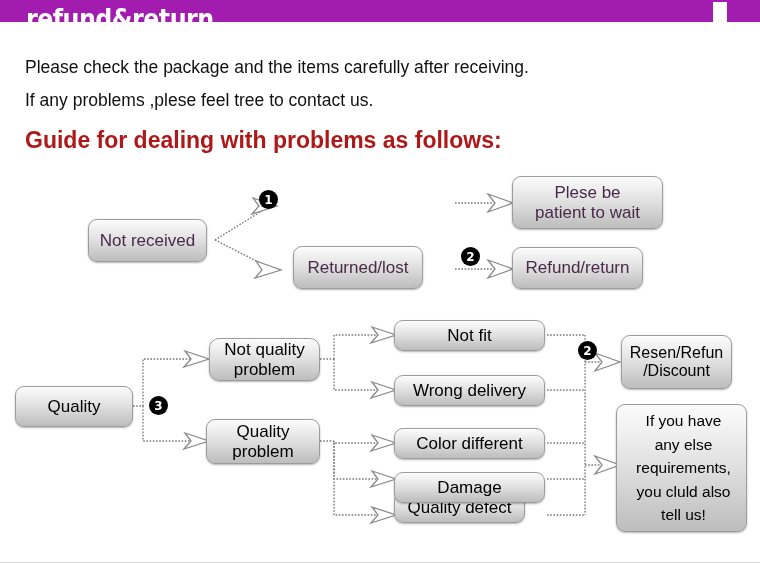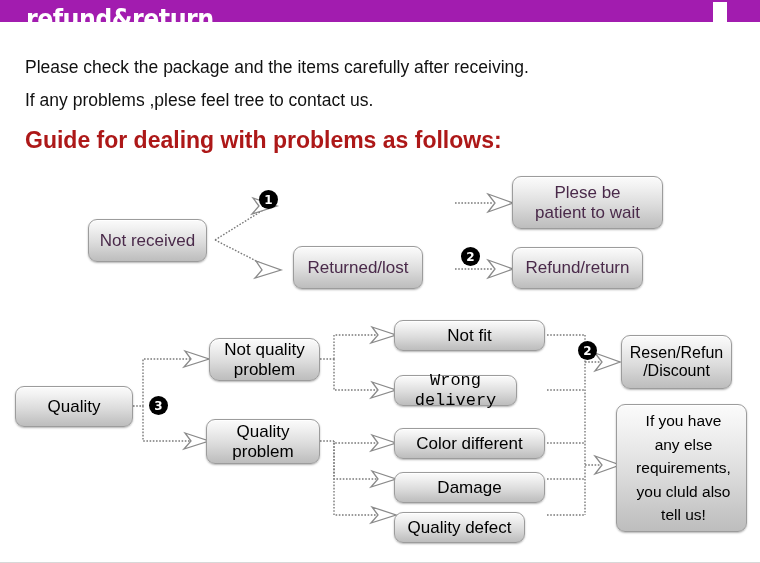--- a/index.html
+++ b/index.html
@@ -192,25 +192,25 @@
     <span>problem</span>
   </div>
 
   <div class="box" style="left:206px; top:419px; width:114px; height:45px; flex-direction:column;">
     <span>Quality</span>
     <span>problem</span>
   </div>
 
   <div class="box" style="left:394px; top:320px; width:151px; height:31px;">Not fit</div>
 
-  <div class="box" style="left:394px; top:375px; width:123px; height:31px;font-family:Liberation Mono, monospace;">Wrong delivery</div>
+  <div class="box" style="left:394px; top:375px; width:151px; height:31px;">Wrong delivery</div>
 
   <div class="box" style="left:394px; top:428px; width:151px; height:31px;">Color different</div>
 
-  <div class="box" style="left:394px; top:484px; width:131px; height:31px;margin-top:28px;">Quality defect</div>
+  <div class="box" style="left:394px; top:464px; width:131px; height:31px;margin-top:28px;">Quality defect</div>
 
   <div class="box" style="left:394px; top:472px; width:151px; height:31px;">Damage</div>
 
   <div class="box" style="left:621px; top:335px; width:111px; height:54px; flex-direction:column; font-size:16px;">
     <span>Resen/Refun</span>
     <span>/Discount</span>
   </div>
 
   <div class="box left" style="left:616px; top:404px; width:131px; height:128px; flex-direction:column; align-items:center; justify-content:center; font-size:15.5px; line-height:1.52;">
     <span>If you have</span>

